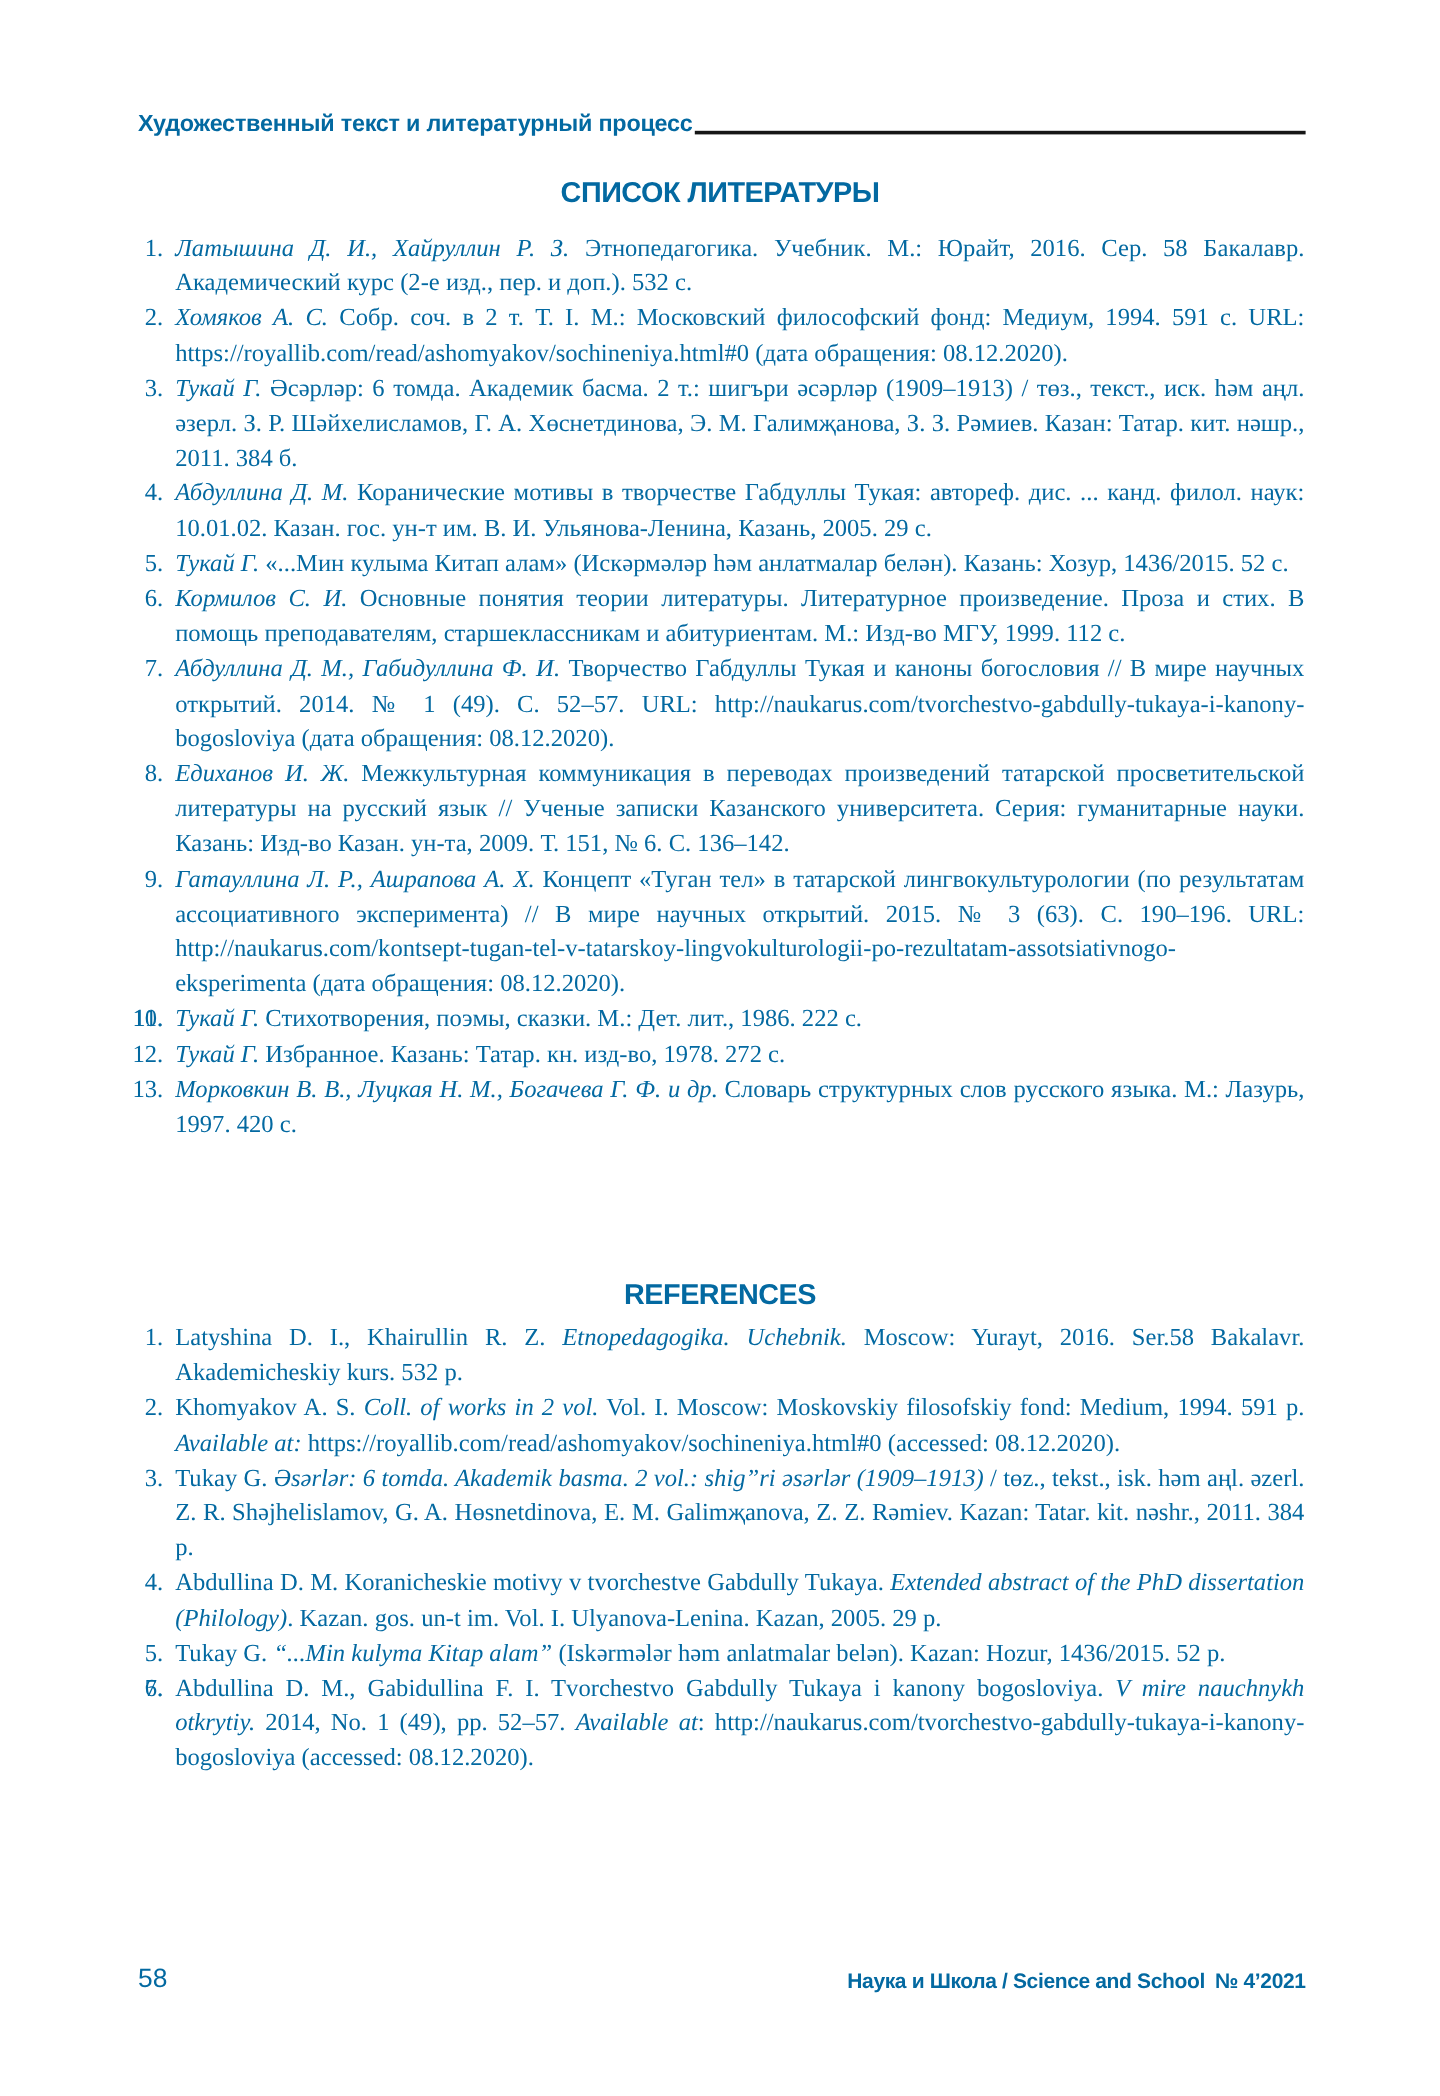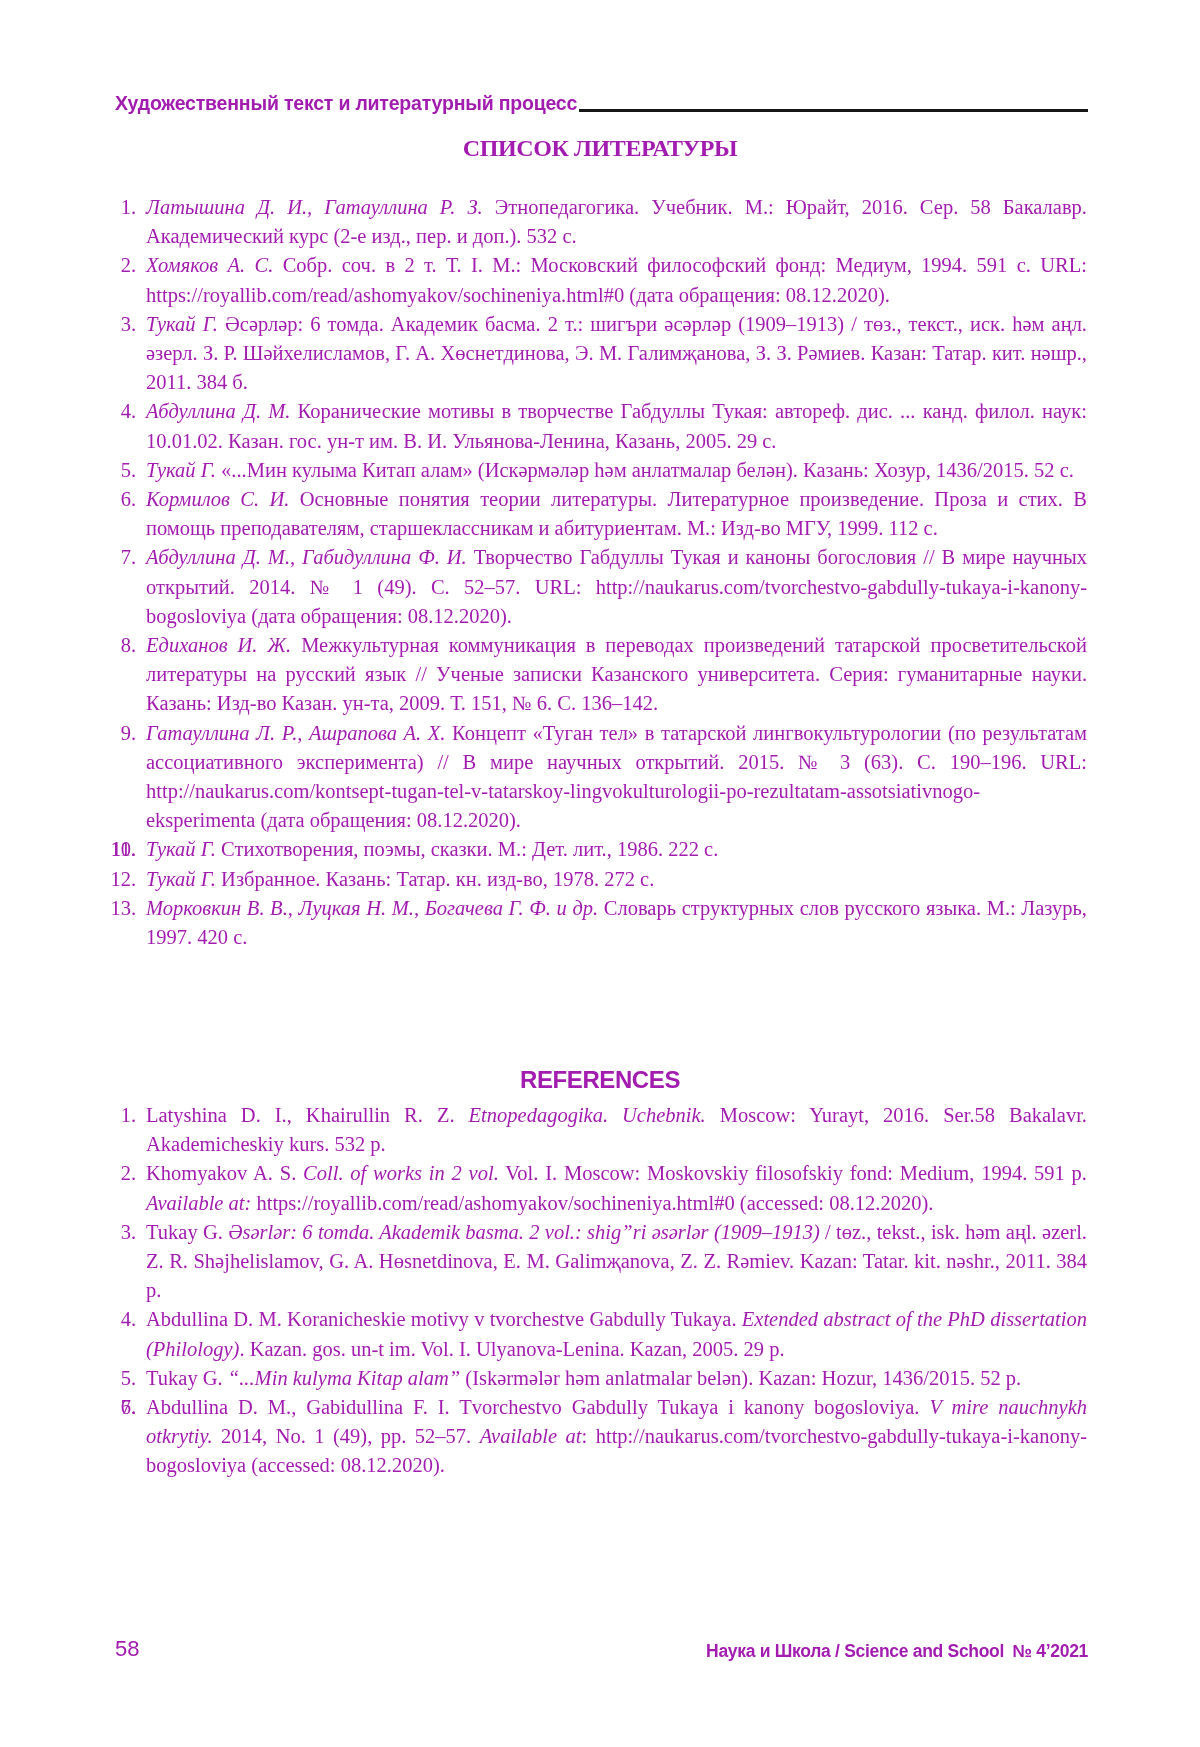--- a/index.html
+++ b/index.html
@@ -1,21 +1,21 @@
 <!DOCTYPE html>
 <html lang="ru"><head>
 <meta charset="utf-8">
 <style>
   html, body { margin: 0; padding: 0; background: #ffffff; }
   .page {
     position: relative;
     width: 1200px;
     height: 1747px;
     background: #ffffff;
-    color: #a21caf;
+    color: #0369a1;
     font-family: "Liberation Serif", "DejaVu Serif", serif;
     overflow: hidden;
   }
   
   .running-head {
     position: absolute;
     top: 92px;
     left: 115px;
     width: 973px;
     display: flex;
@@ -38,21 +38,21 @@
     position: absolute;
     left: 0;
     width: 1200px;
     margin: 0;
     text-align: center;
     font-family: "Liberation Sans", "DejaVu Sans", sans-serif;
     font-weight: 700;
     font-size: 24px;
     letter-spacing: -0.4px;
   }
-  .biblio-title { top: 135px; font-family: Liberation Serif, serif; }
+  .biblio-title { top: 147px; }
   .refs-title   { top: 1066px; }
   
   .ref-list {
     position: absolute;
     left: 115px;
     width: 972px;
     margin: 0;
     padding: 0;
     list-style: none;
     font-size: 20.5px;
@@ -94,21 +94,21 @@
     <span class="rh-text">Художественный текст и литературный процесс</span>
     <span class="rh-rule"></span>
   </div>
 
   <h2 class="sec-title biblio-title">СПИСОК ЛИТЕРАТУРЫ</h2>
 
   <ol class="ref-list biblio-list">
 
       <li class="item">
         <span class="num">1.</span>
-        <span class="txt"><i>Латышина Д. И., Гатауллина Р. З.</i><span> Этнопедагогика. Учебник. М.: Юрайт, 2016. Сер. 58 Бакалавр. Академический курс (2-е изд., пер. и доп.). 532 с.</span></span>
+        <span class="txt"><i>Латышина Д. И., Хайруллин Р. З.</i><span> Этнопедагогика. Учебник. М.: Юрайт, 2016. Сер. 58 Бакалавр. Академический курс (2-е изд., пер. и доп.). 532 с.</span></span>
       </li>
 
       <li class="item">
         <span class="num">2.</span>
         <span class="txt"><i>Хомяков А. С.</i><span> Собр. соч. в 2 т. Т. I. М.: Московский философский фонд: Медиум, 1994. 591 с. URL: https://royallib.com/read/ashomyakov/sochineniya.html#0 (дата обращения: 08.12.2020).</span></span>
       </li>
 
       <li class="item">
         <span class="num">3.</span>
         <span class="txt"><i>Тукай Г.</i><span> Әсәрләр: 6 томда. Академик басма. 2 т.: шигъри әсәрләр (1909–1913) / төз., текст., иск. һәм аңл. әзерл. З. Р. Шәйхелисламов, Г. А. Хөснетдинова, Э. М. Галимҗанова, З. З. Рәмиев. Казан: Татар. кит. нәшр., 2011. 384 б.</span></span>

